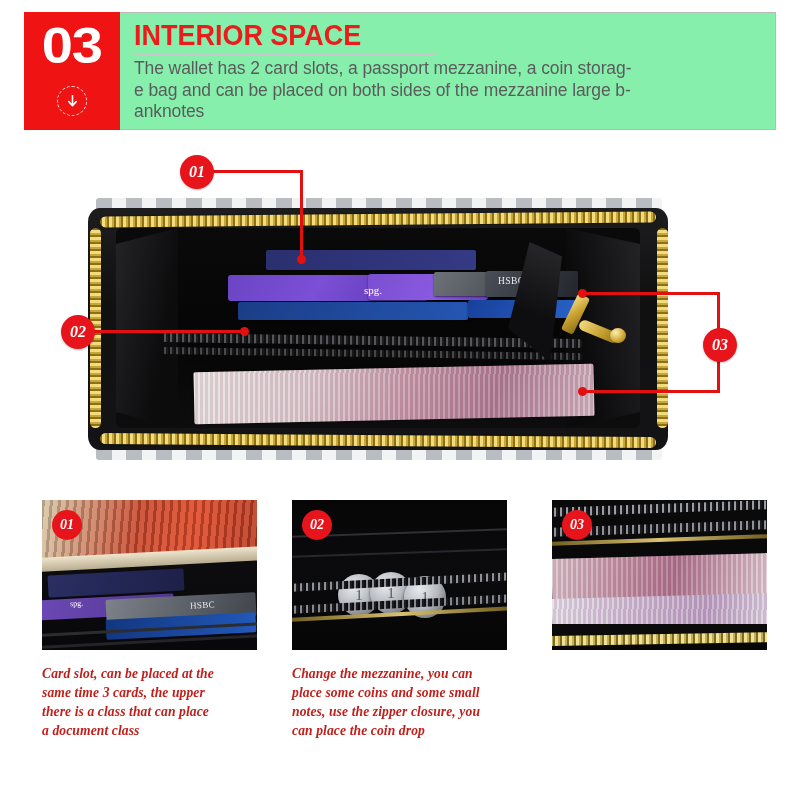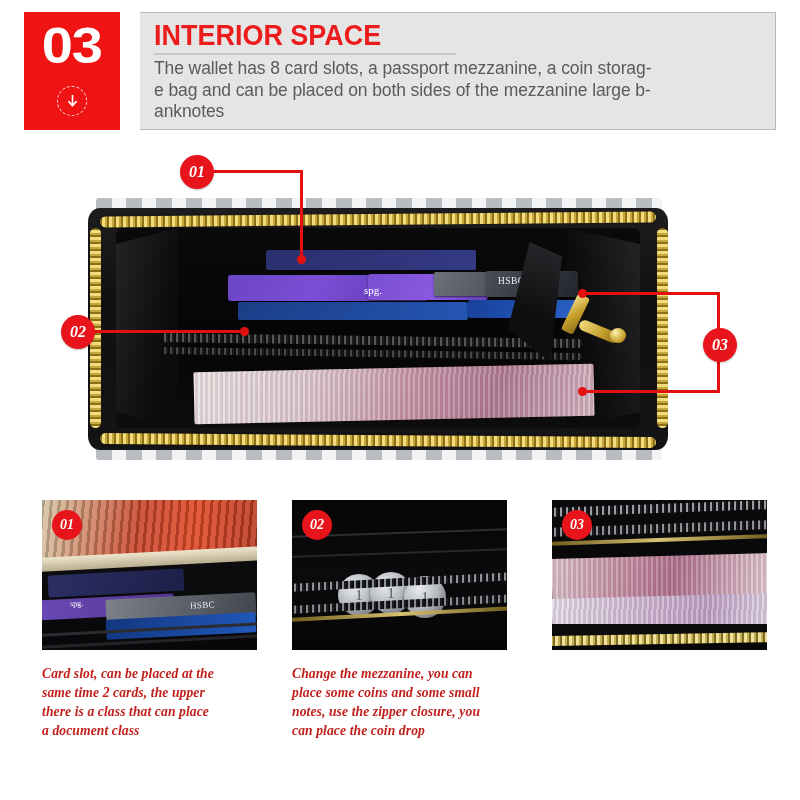--- a/index.html
+++ b/index.html
@@ -28,22 +28,22 @@
   }
   .badge-arrow{
     position:absolute;bottom:14px;left:50%;transform:translateX(-50%);
     width:28px;height:28px;border:1.5px dashed rgba(255,255,255,.85);
     border-radius:50%;display:flex;align-items:center;justify-content:center;
   }
   .badge-arrow svg{display:block;}
 
   .header-text{
     flex:1;border:1px solid #b9b9b9;border-left:none;
-    background:#e5e5e5;box-sizing:border-box;
-    padding:4px 14px 20px 14px;position:relative;margin-left:20px;
+    background:#86efac;box-sizing:border-box;
+    padding:4px 14px 20px 14px;position:relative;
   }
   .title{
     color:#ed1c1c;font-size:29px;line-height:32px;font-weight:bold;
     letter-spacing:0px;transform:scaleX(.93);transform-origin:left center;
     font-family:"Liberation Sans",sans-serif;
     margin:2px 0 2px 0;white-space:nowrap;
   }
   .title-rule{
     width:302px;height:2px;background:#c8c8c8;margin:1px 0 3px 0;
   }
@@ -301,21 +301,21 @@
       <svg width="13" height="15" viewBox="0 0 13 15" aria-hidden="true">
         <path d="M6.5 1 L6.5 11" stroke="#ffffff" stroke-width="1.6" fill="none"></path>
         <path d="M2.8 7.6 L6.5 11.6 L10.2 7.6" stroke="#ffffff" stroke-width="1.6" fill="none" stroke-linecap="round" stroke-linejoin="round"></path>
       </svg>
     </div>
   </div>
 
   <div class="header-text">
     <div class="title">INTERIOR SPACE</div>
     <div class="title-rule"></div>
-    <div class="subtitle">The wallet has 8 card slots, a passport mezzanine, a coin storag-
+    <div class="subtitle">The wallet has 2 card slots, a passport mezzanine, a coin storag-
 e bag and can be placed on both sides of the mezzanine large b-
 anknotes</div>
   </div>
 </div>
 
 <div class="hero">
 
   <div class="hero-photo">
     <div class="shell">
       <div class="shell-top-stripes"></div>
@@ -394,21 +394,21 @@
       <div class="s1-grey"></div>
       <div class="s1-hsbc">HSBC</div>
       <div class="s1-blue"></div>
       <div class="s1-seam"></div>
       <div class="s1-seam2"></div>
       <div class="shot-badge">
         <span>01</span>
       </div>
     </div>
     <div class="cap">Card slot, can be placed at the
-same time 2 cards, the upper
+same time 3 cards, the upper
 there is a class that can place
 a document class</div>
   </div>
 
   <div class="panel p2">
     <div class="shot">
       <div class="s2-bg"></div>
       <div class="s2-seam"></div>
       <div class="s2-seam2"></div>
       <div class="coin c1">

